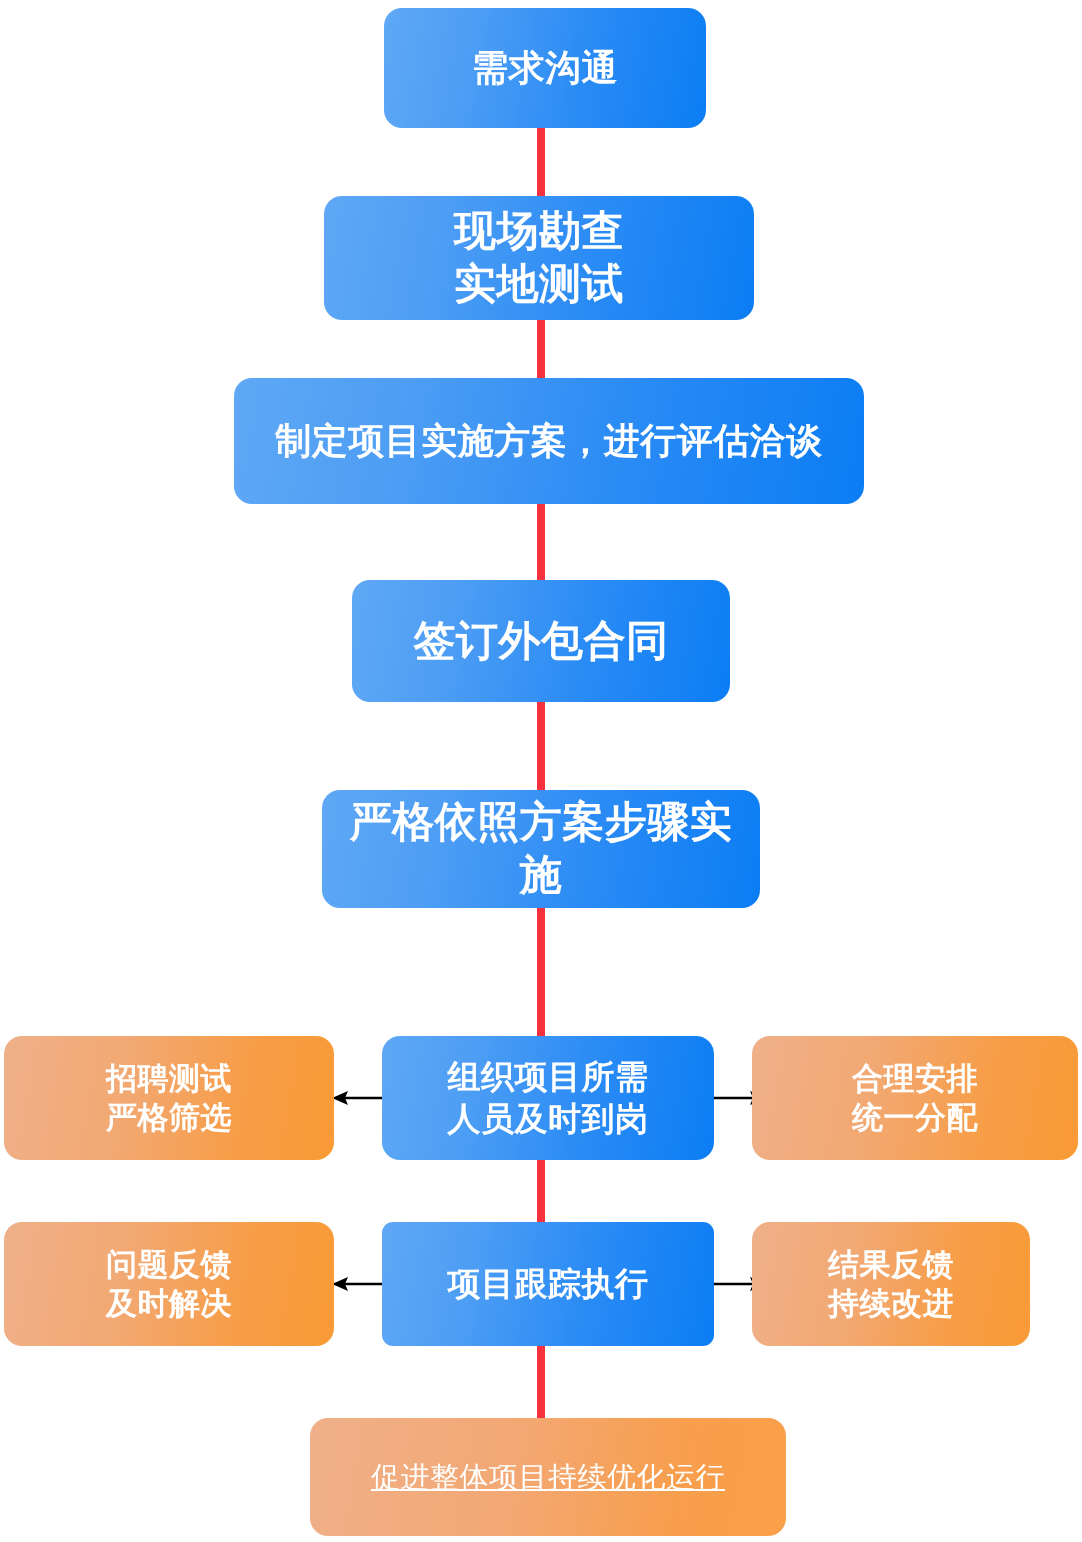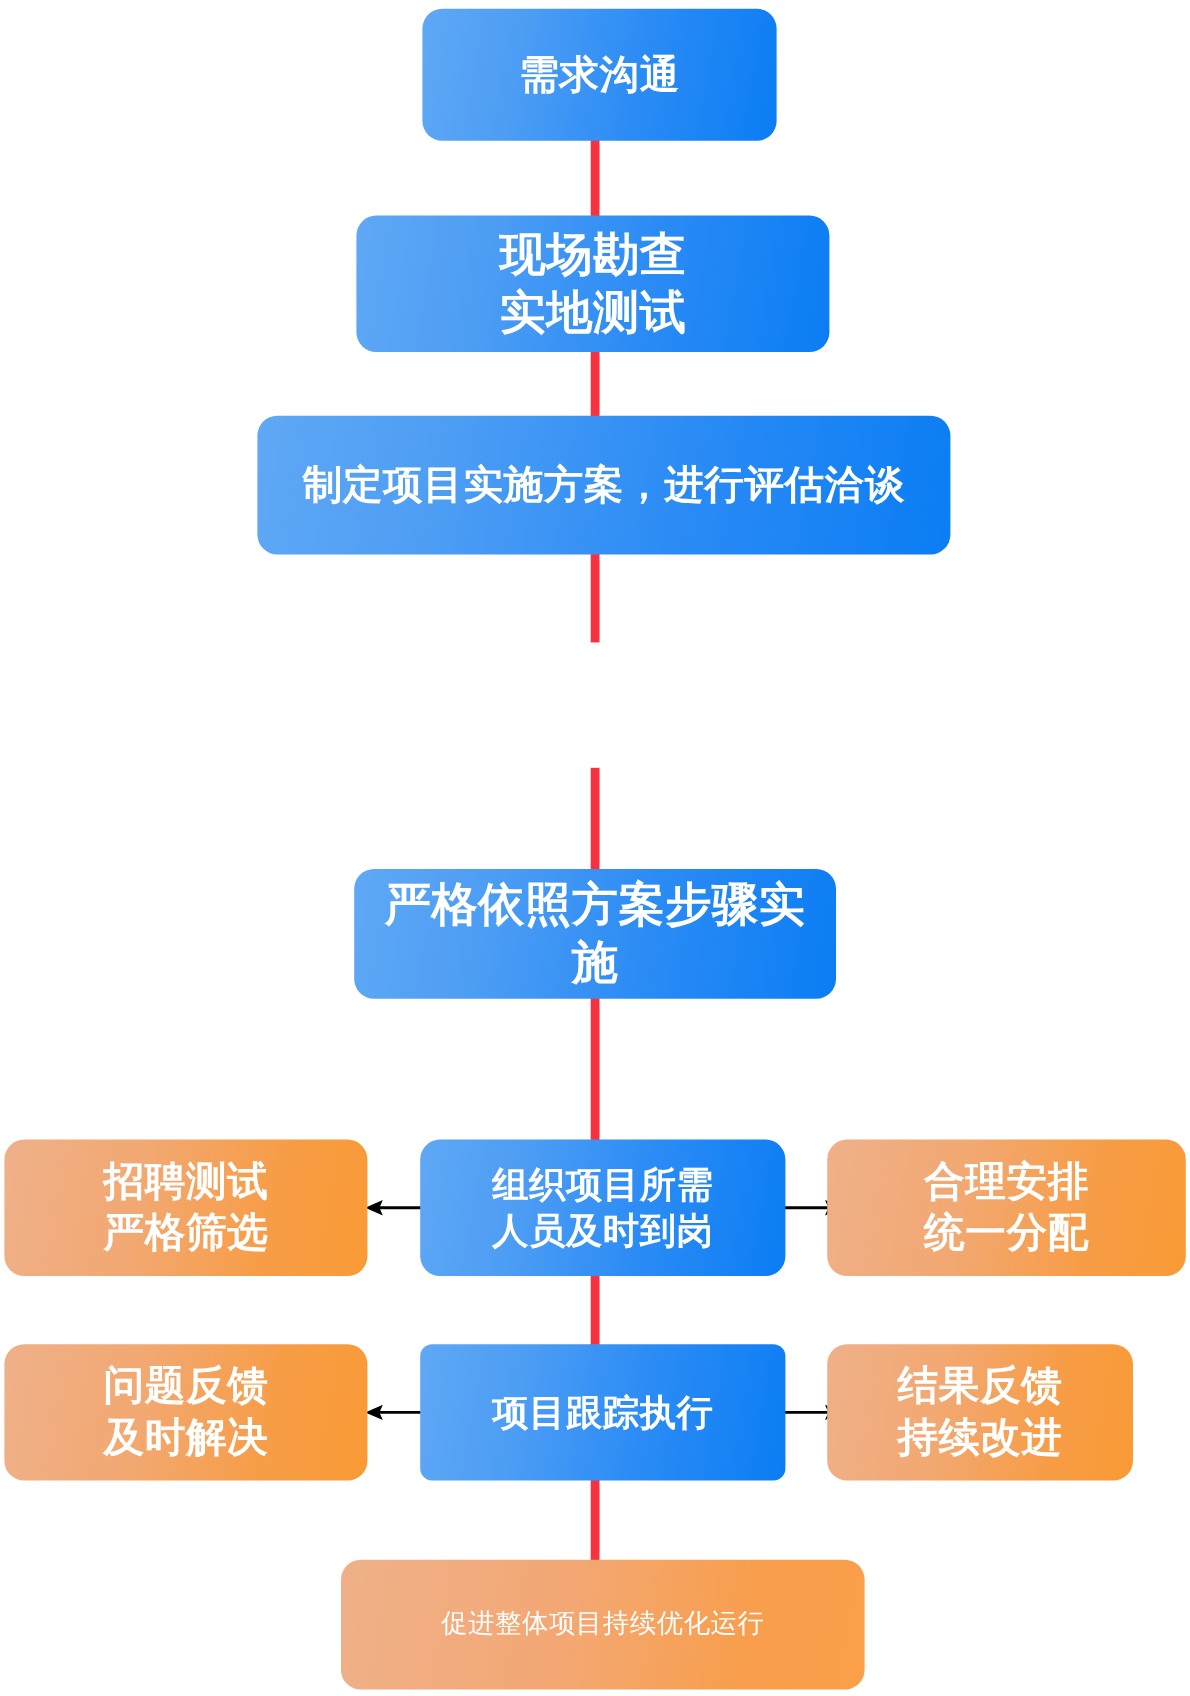--- a/index.html
+++ b/index.html
@@ -62,22 +62,22 @@
     position: absolute;
     height: 22px;
     z-index: 2;
   }
   .arrow svg { display: block; }
 
   
   .t-36 { font-size: 36px; }
   .t-34 { font-size: 42px; }
   .t-33 { font-size: 33px; }
-  .t-32 { font-size: 24px; }
-  .t-31 { font-size: 37px; }
+  .t-32 { font-size: 29px; text-decoration: underline; }
+  .t-31 { font-size: 31px; }
   .t-light { font-weight: 500; }
 </style>
 </head>
 <body>
 
 <div id="canvas">
 
   <div class="spine" style="top:120px; height:86px;"></div>
   <div class="spine" style="top:318px; height:68px;"></div>
   <div class="spine" style="top:500px; height:84px;"></div>
@@ -86,20 +86,21 @@
   <div class="spine" style="top:1155px; height:72px;"></div>
   <div class="spine" style="top:1340px; height:82px;"></div>
 
   <div class="node blue t-36" style="left:384px; top:8px; width:322px; height:120px;">需求沟通</div>
 
   <div class="node blue t-34" style="left:324px; top:196px; width:430px; height:124px;">现场勘查
 实地测试</div>
 
   <div class="node blue t-36" style="left:234px; top:378px; width:630px; height:126px;">制定项目实施方案，进行评估洽谈</div>
 
+  <div class="node blue t-34" style="left:352px; top:580px; width:378px; height:122px;">签订外包合同</div>
 
   <div class="node blue t-33" style="left:382px; top:1036px; width:332px; height:124px;">组织项目所需
 人员及时到岗</div>
 
   <div class="node blue t-34" style="left:322px; top:790px; width:438px; height:118px;">严格依照方案步骤实施</div>
 
   <div class="node blue t-33" style="left:382px; top:1222px; width:332px; height:124px;border-radius:11px;">项目跟踪执行</div>
 
   <div class="node orange-soft t-32 t-light" style="left:310px; top:1418px; width:476px; height:118px;">促进整体项目持续优化运行</div>
 

